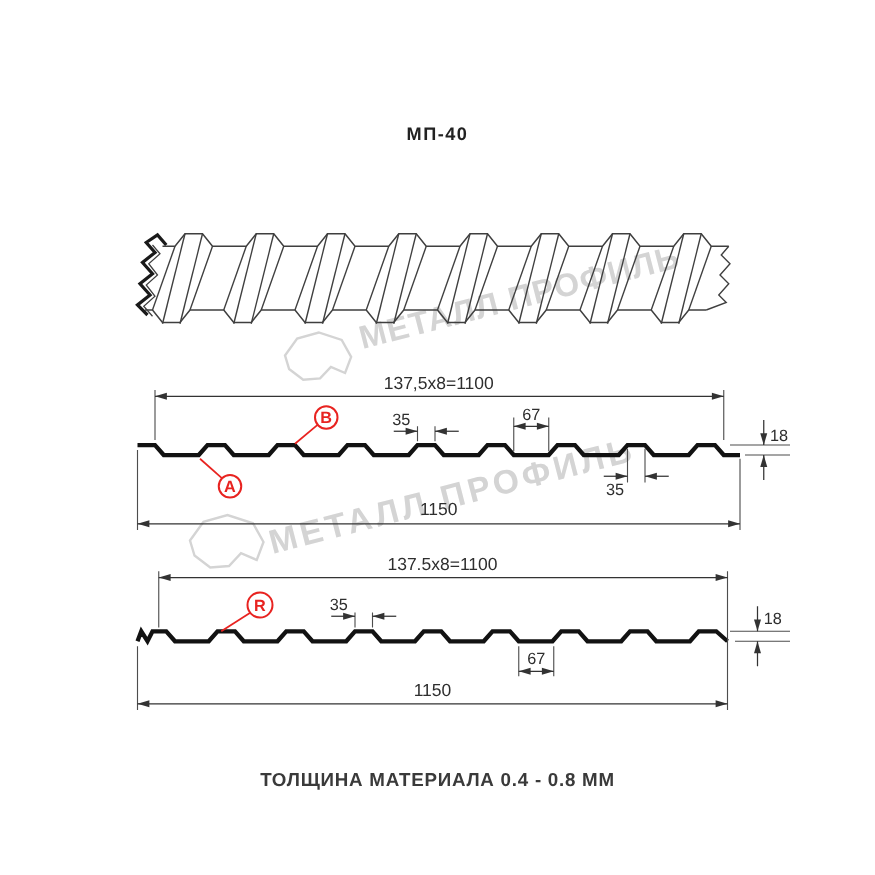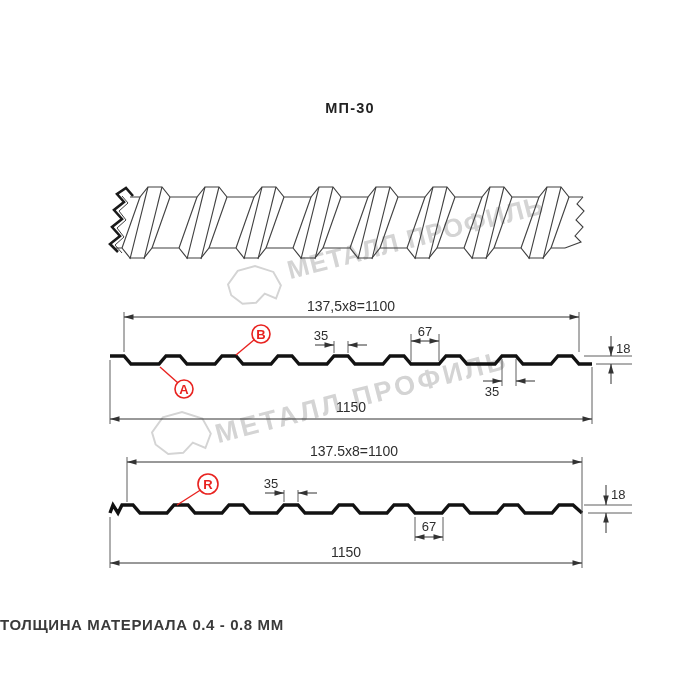--- a/index.html
+++ b/index.html
@@ -2,39 +2,39 @@
 <html><head>
 <meta charset="utf-8">
 <style>
   html,body{margin:0;padding:0;background:#fff;}
   .canvas{position:relative;width:700px;height:700px;background:#ffffff;overflow:hidden;
           font-family:"Liberation Sans",sans-serif;}
   .title{position:absolute;left:0;right:0;top:58px;text-align:center;
          font-size:31px;font-weight:800;letter-spacing:1.5px;color:#1b1b1b;}
   .subtitle{position:absolute;left:0;right:0;top:100px;text-align:center;
          font-size:14.5px;font-weight:600;letter-spacing:1.2px;color:#222;}
-  .footer{position:absolute;left:0;right:0;top:616px;
+  .footer{position:absolute;left:0;right:0;top:616px;text-align:center;
          font-size:15px;font-weight:600;letter-spacing:.6px;color:#3a3a3a;}
   .wm{position:absolute;color:#d4d4d4;font-weight:bold;white-space:nowrap;
       transform-origin:0 0;z-index:1;}
   .wm1{left:284px;top:256px;font-size:26px;letter-spacing:1px;transform:rotate(-14.5deg);}
   .wm2{left:212px;top:420px;font-size:27px;letter-spacing:3px;transform:rotate(-14.5deg);}
   svg.draw{position:absolute;left:0;top:0;z-index:2;}
   text.dim{font-family:"Liberation Sans",sans-serif;font-size:13px;fill:#2e2e2e;text-anchor:middle;}
   text.dimlg{font-family:"Liberation Sans",sans-serif;font-size:14px;fill:#2e2e2e;text-anchor:middle;}
   text.left{text-anchor:start;}
   text.red{font-family:"Liberation Sans",sans-serif;font-size:13px;font-weight:600;
            fill:#e82320;text-anchor:middle;}
 </style>
 </head>
 <body>
 
 <div class="canvas">
 
-  <div class="subtitle">МП-30</div>
+  <div class="subtitle">МП-40</div>
 
   <div class="wm wm1">МЕТАЛЛ ПРОФИЛЬ</div>
   <div class="wm wm2">МЕТАЛЛ ПРОФИЛЬ</div>
 
   <svg class="draw" width="700" height="700" viewBox="0 0 700 700">
     <g id="geom">
         <path d="M6,54 L0,34 L18,9 L50,0 L84,11 L98,36 L89,60 L68,51 L52,68 L27,70 Z" transform="translate(228,266) scale(0.54)" stroke="#d4d4d4" stroke-width="3.5" fill="none"></path>
         <path d="M6,54 L0,34 L18,9 L50,0 L84,11 L98,36 L89,60 L68,51 L52,68 L27,70 Z" transform="translate(152,412) scale(0.60)" stroke="#d4d4d4" stroke-width="3.2" fill="none"></path>
         <path d="M130,197 H140 l8,-10 h14 l8,10 h27 l8,-10 h14 l8,10 h27 l8,-10 h14 l8,10 h27 l8,-10 h14 l8,10 h27 l8,-10 h14 l8,10 h27 l8,-10 h14 l8,10 h27 l8,-10 h14 l8,10 h27 l8,-10 h14 l8,10 H583" stroke="#3f3f3f" stroke-width="1.2" fill="none" stroke-linejoin="miter"></path>
         <path d="M116,248 H122 l8,10 h14 l8,-10 h27 l8,10 h14 l8,-10 h27 l8,10 h14 l8,-10 h27 l8,10 h14 l8,-10 h27 l8,10 h14 l8,-10 h27 l8,10 h14 l8,-10 h27 l8,10 h14 l8,-10 h27 l8,10 h14 l8,-10 H565" stroke="#3f3f3f" stroke-width="1.2" fill="none" stroke-linejoin="miter"></path>

